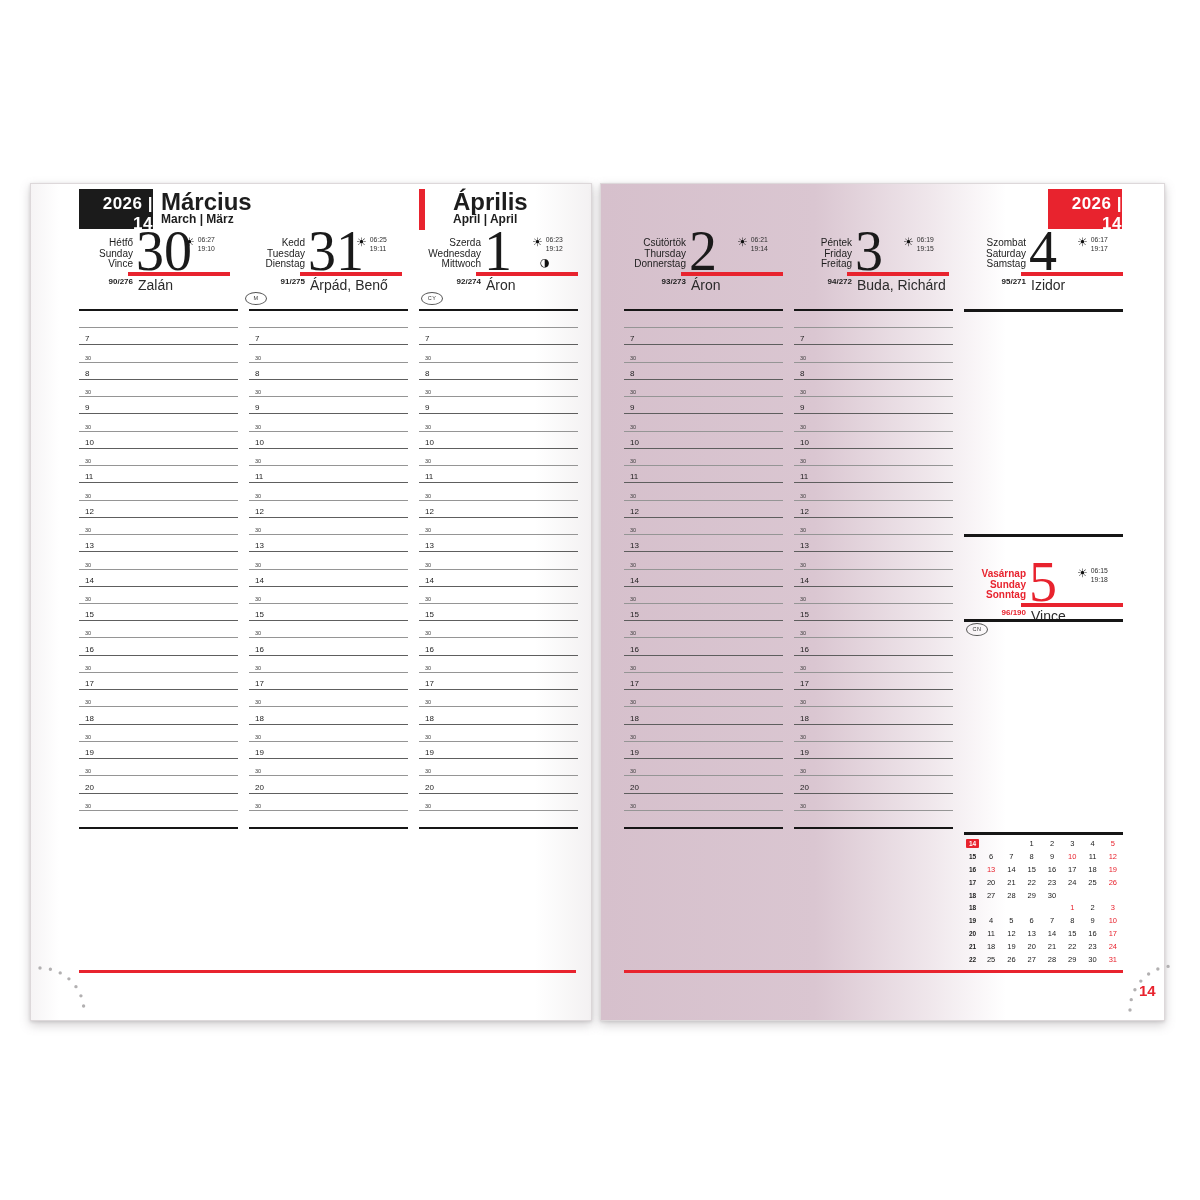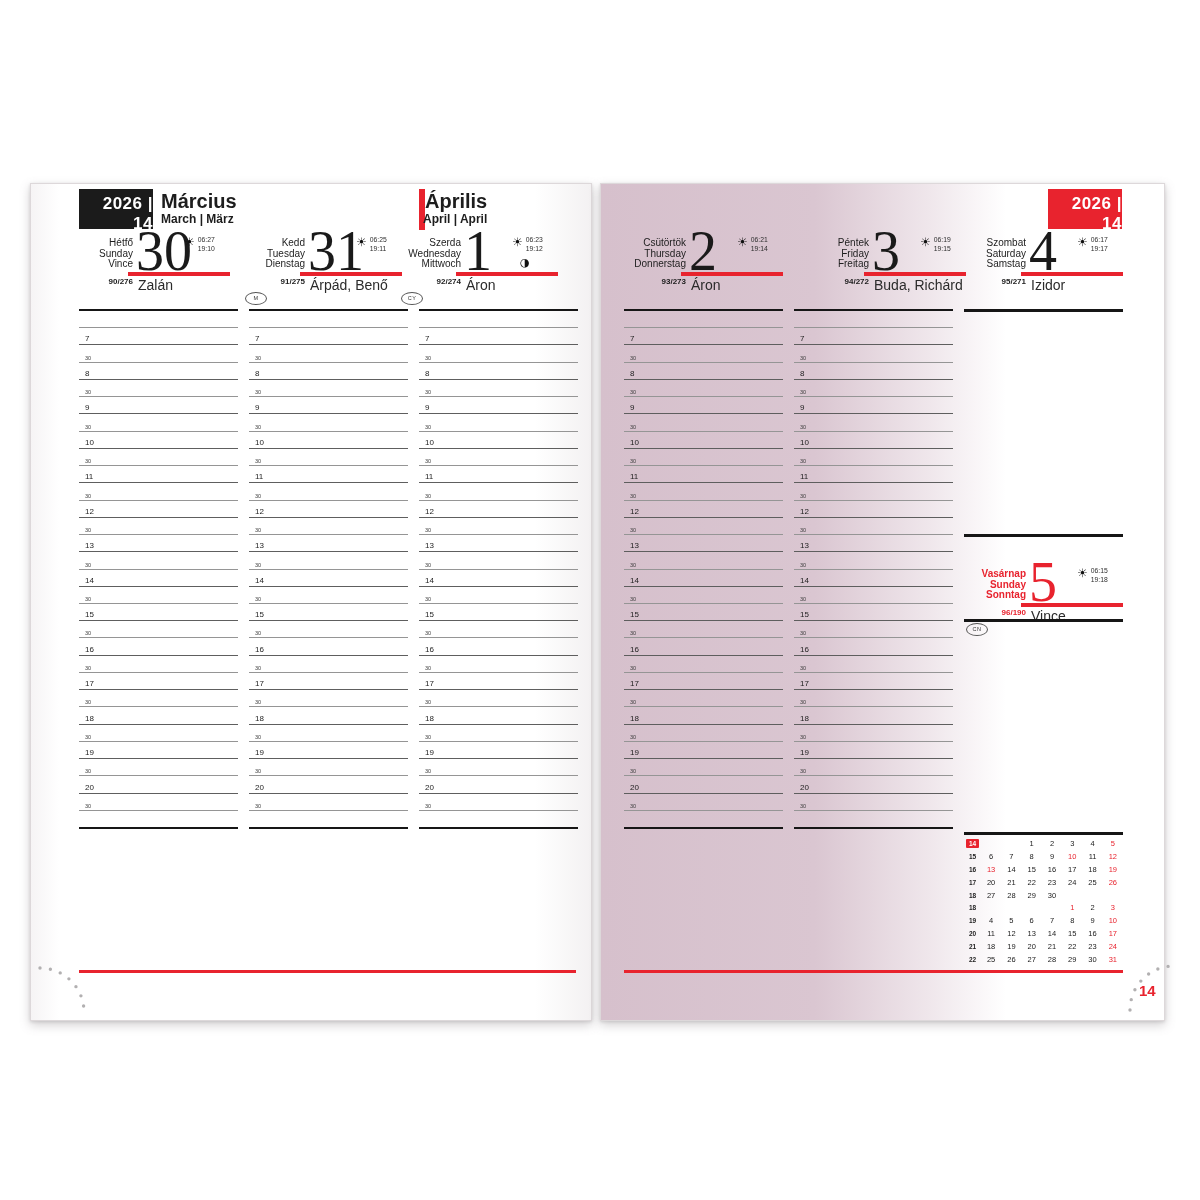--- a/index.html
+++ b/index.html
@@ -8,24 +8,24 @@
     box-shadow:0 4px 10px rgba(110,100,106,.30),0 1px 3px rgba(0,0,0,.12);box-sizing:border-box;}
   #pageL{left:30px;width:562px;background:linear-gradient(to right,#f6f4f5 0%,#ffffff 5%,#ffffff 90%,#f3f1f2 100%);}
   #pageR{left:600px;width:565px;background:linear-gradient(to right,#d6c0cc 0%,#dac6d1 38%,#efe6eb 58%,#ffffff 72%);}
   
   .wkbox{position:absolute;top:5px;width:74px;height:40px;color:#fff;text-align:right;}
   .wkbox .yw{font-size:17px;font-weight:bold;margin-top:5px;letter-spacing:.5px;}
   .wkbox .sub{font-size:7.5px;font-weight:bold;margin-top:2px;letter-spacing:.3px;}
   .blackbox{left:48px;background:#1b1b1b;}
   .redbox{left:447px;background:#e8232e;}
   .monthblk{position:absolute;top:7px;}
-  .monthblk .t{font-size:20px;font-weight:bold;line-height:21px;}
+  .monthblk .t{font-size:24px;font-weight:bold;line-height:21px;}
   .monthblk .s{font-size:12px;font-weight:bold;line-height:14px;}
   #monthL{left:130px;}
-  #monthApr{left:392px;text-align:right;}
+  #monthApr{left:422px;}
   .redbar{position:absolute;left:388px;top:5px;width:6px;height:41px;background:#e8232e;}
   
   .dayh{position:absolute;width:159px;height:75px;}
   .dayh .names{position:absolute;left:0;top:7px;width:62px;text-align:right;font-size:10px;line-height:10.5px;}
   .dayh .bignum{position:absolute;left:65px;top:-9px;font-family:"Liberation Serif",serif;font-size:56px;line-height:58px;font-weight:400;color:#1a1a1a;}
   .dayh .suntime{position:absolute;left:113px;top:5px;display:flex;gap:3px;align-items:flex-start;}
   .dayh .sun{font-family:"DejaVu Sans",sans-serif;font-size:12px;line-height:13px;color:#111;}
   .dayh .tms{font-size:6.8px;line-height:8.5px;color:#2e2e2e;}
   .dayh .moon{position:absolute;left:121px;top:25px;font-family:"DejaVu Sans",sans-serif;font-size:11px;color:#111;}
   .dayh .rl{position:absolute;left:57px;right:0;top:41px;height:3.5px;background:#e8232e;}
@@ -102,21 +102,21 @@
         <div class="tms">
           <div>06:25</div>
           <div>19:11</div>
         </div>
       </div>
       <div class="rl"></div>
       <div class="doy">91/275</div>
       <div class="nameday">Árpád, Benő</div>
       <div class="badge">M</div>
     </div>
-  <div id="dayh-2" class="dayh" style="left:368px;top:47px">
+  <div id="dayh-2" class="dayh" style="left:388px;top:47px">
       <div class="names">
         <div>Szerda</div>
         <div>Wednesday</div>
         <div>Mittwoch</div>
       </div>
       <div class="bignum">1</div>
       <div class="suntime">
         <div class="sun">☀</div>
         <div class="tms">
           <div>06:23</div>
@@ -412,21 +412,21 @@
         <div class="sun">☀</div>
         <div class="tms">
           <div>06:21</div>
           <div>19:14</div>
         </div>
       </div>
       <div class="rl"></div>
       <div class="doy">93/273</div>
       <div class="nameday">Áron</div>
     </div>
-  <div id="dayh-4" class="dayh" style="left:206px;top:47px">
+  <div id="dayh-4" class="dayh" style="left:189px;top:47px">
       <div class="names">
         <div>Péntek</div>
         <div>Friday</div>
         <div>Freitag</div>
       </div>
       <div class="bignum">3</div>
       <div class="suntime">
         <div class="sun">☀</div>
         <div class="tms">
           <div>06:19</div>

